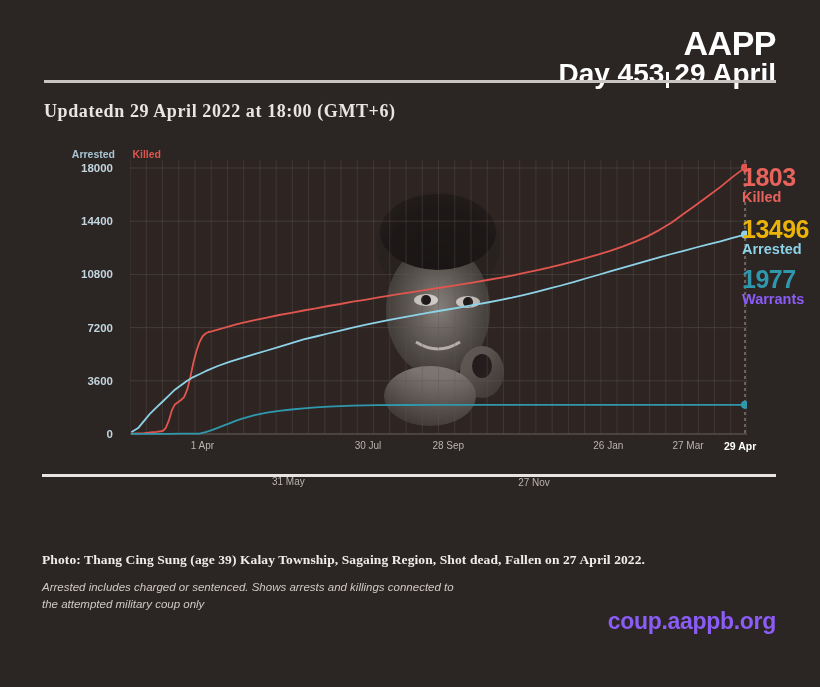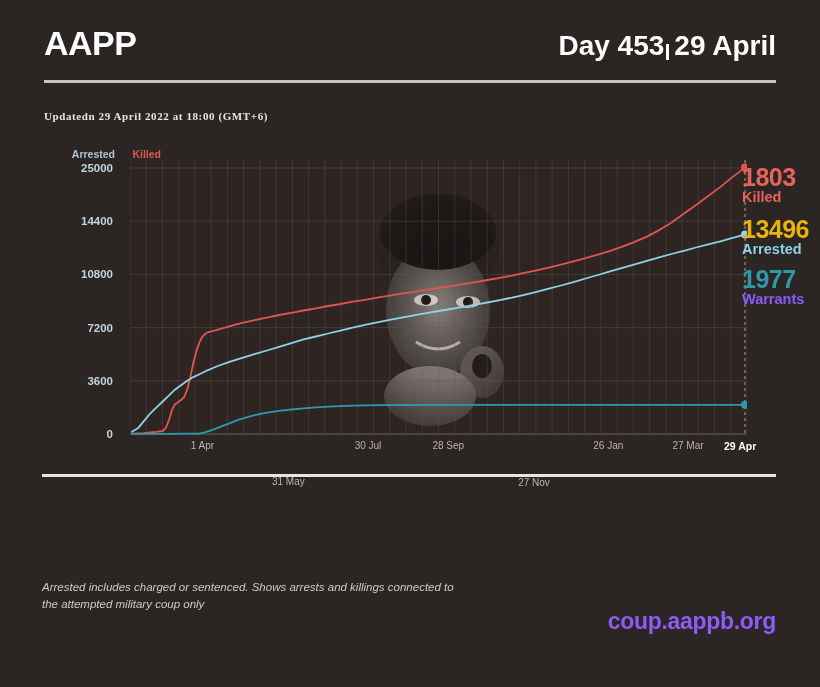--- a/index.html
+++ b/index.html
@@ -7,41 +7,41 @@
     width:820px;height:687px;
     background:#2a2523;
     font-family:"Liberation Sans",sans-serif;
     overflow:hidden;
     position:relative;
   }
   .page{position:relative;width:820px;height:687px;background:#2b2523;}
 
   
   .header{position:absolute;left:44px;top:26px;width:732px;}
-  .header-row{display:flex;align-items:flex-end;justify-content:space-between;}
+  .header-row{display:flex;align-items:flex-end;justify-content:space-between;flex-direction:column;}
   .brand{
     font-size:34px;font-weight:bold;color:#ffffff;letter-spacing:-0.5px;
     line-height:1;font-family:"Liberation Sans",sans-serif;
   }
   .day-block{
     font-size:28px;font-weight:bold;color:#ffffff;line-height:1;
     display:flex;align-items:flex-end;white-space:pre;
   }
   .day-sep{
     display:inline-block;width:3px;height:16px;background:#ffffff;
     margin:0 5px 1px 2px;position:relative;top:1px;
   }
   .head-rule{
     position:absolute;left:44px;top:80px;width:732px;height:3px;
     background:#c8c4c2;
   }
   .updated{
     position:absolute;left:44px;top:101px;
     font-family:"Liberation Serif",serif;
-    font-weight:bold;font-size:11px;color:#e9e5e2;letter-spacing:0.6px;margin-top:9px;
+    font-weight:bold;font-size:18px;color:#e9e5e2;letter-spacing:0.6px;
   }
 
   
   .chart-wrap{position:absolute;left:36px;top:148px;width:748px;height:290px;}
   .axis-head{position:absolute;top:0;left:0;width:125px;height:14px;}
   .axis-head .lbl{position:absolute;top:0;font-size:10.5px;font-weight:bold;}
   .axis-head .arr{right:46px;color:#a8c4d4;}
   .axis-head .kil{right:0px;color:#e0564f;}
 
   .ylabels{position:absolute;left:0;top:12px;width:125px;height:264px;}
@@ -129,21 +129,21 @@
         </div>
         <div class="ytick" style="top: 114.4px;">
           <span class="a">10800</span>
           <span class="k">1100</span>
         </div>
         <div class="ytick" style="top: 61.2px;">
           <span class="a">14400</span>
           <span class="k">1400</span>
         </div>
         <div class="ytick" style="top: 8px;">
-          <span class="a">25000</span>
+          <span class="a">18000</span>
           <span class="k">1800</span>
         </div>
       </div>
 
     <div class="panel">
       <svg id="plot" width="617" height="276" viewBox="0 0 617 276">
         <defs>
           <radialGradient id="photoFade" cx="50%" cy="48%" r="56%">
             <stop offset="0%" stop-color="#ffffff" stop-opacity="1"></stop>
             <stop offset="55%" stop-color="#ffffff" stop-opacity="0.75"></stop>
@@ -256,16 +256,17 @@
         <div class="co-lab">Arrested</div>
       </div>
       <div class="callout co-war" style="top:112px">
         <div class="co-num">1977</div>
         <div class="co-lab">Warrants</div>
       </div>
     </div>
   </div>
 
   <div class="foot-rule"></div>
+  <div class="note-photo">Photo: Thang Cing Sung (age 39) Kalay Township, Sagaing Region, Shot dead, Fallen on 27 April 2022.</div>
   <div class="fineprint">Arrested includes charged or sentenced. Shows arrests and killings connected to the attempted military coup only</div>
   <div class="site">coup.aappb.org</div>
 
 </div>
 
 </body></html>

